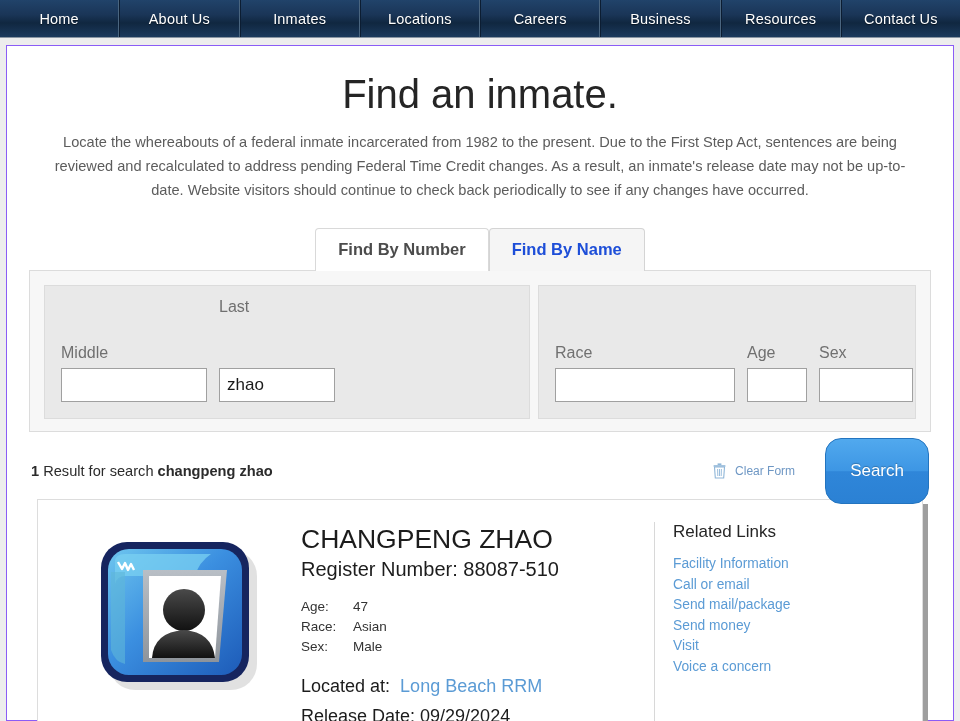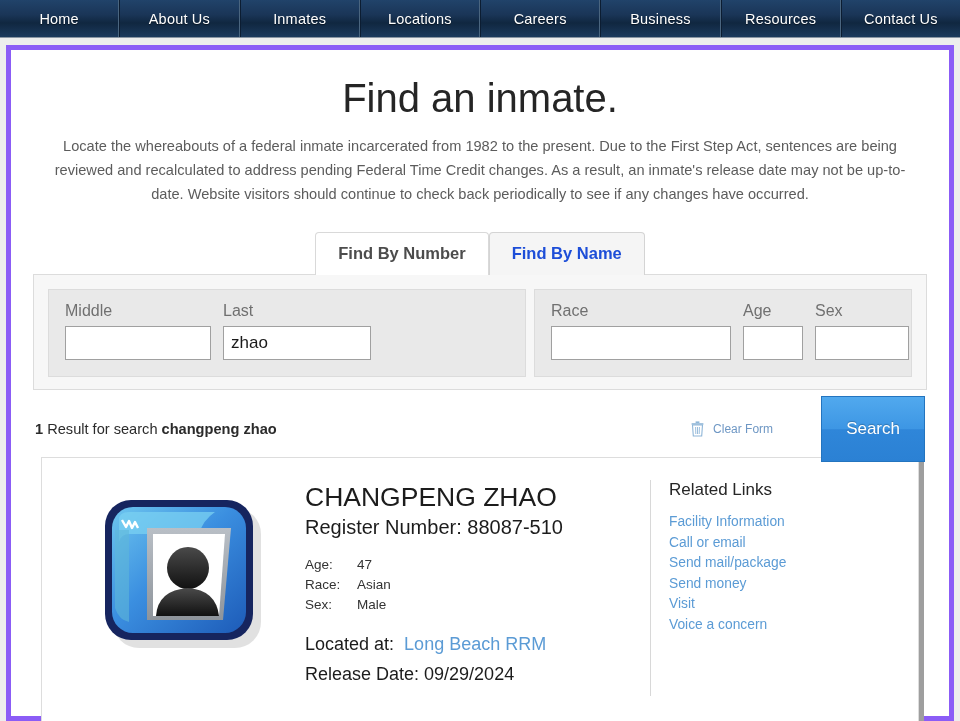--- a/index.html
+++ b/index.html
@@ -40,21 +40,21 @@
   .page {
     width: 960px;
     height: 683px;
     padding: 7px 6px 0 6px;
     background: #ededed;
   }
   .content {
     background: #ffffff;
     width: 948px;
     height: 676px;
-    border: 5px solid #8b5cf6;
+    border: 1px solid #8b5cf6;
     padding: 18px 22px 0 22px;
     position: relative;
   }
 
   
   .page-title {
     text-align: center;
     font-size: 40px;
     font-weight: 400;
     color: #252525;
@@ -129,21 +129,21 @@
     font-size: 17px;
     color: #1a1a1a;
     border: 1px solid #a0a0a0;
     background: #ffffff;
     padding: 2px 7px;
     font-family: "Liberation Sans", sans-serif;
     border-radius: 0;
   }
   .w-first  { width: 146px; }
   .w-middle { width: 146px; }
-  .w-last   { width: 148px; }
+  .w-last   { width: 116px; margin-top: 46px; }
   .w-race   { width: 180px; }
   .w-age    { width: 60px; }
   .w-sex    { width: 94px; }
   select {
     -webkit-appearance: none; appearance: none;
     background-image:
       linear-gradient(45deg, transparent 50%, #333 50%),
       linear-gradient(135deg, #333 50%, transparent 50%);
     background-position:
       calc(100% - 16px) 14px,
@@ -168,25 +168,24 @@
     color: #6e97c4; font-size: 12px; cursor: pointer;
     margin-right: 30px;
   }
   .trash-icon { width: 13px; height: 16px; display: block; }
   .search-btn {
     font-size: 17px;
     color: #ffffff;
     text-shadow: 0 -1px 1px rgba(0,0,0,.25);
     background: linear-gradient(to bottom, #51a9ee 0%, #3d96e4 50%, #2f86d9 51%, #2b81d4 100%);
     border: 1px solid #2374bf;
-    border-radius: 0;
+    border-radius: 16px;
     padding: 22px 24px;
     cursor: pointer;
     font-family: "Liberation Sans", sans-serif;
-    margin-left: 18px;
   }
 
   
   .result-card {
     margin: 6px 8px 0 8px;
     background: #ffffff;
     border: 1px solid #dddddd;
     box-shadow: 5px 5px 0 0 #9e9e9e;
     display: flex;
     padding: 22px 18px 26px 18px;

